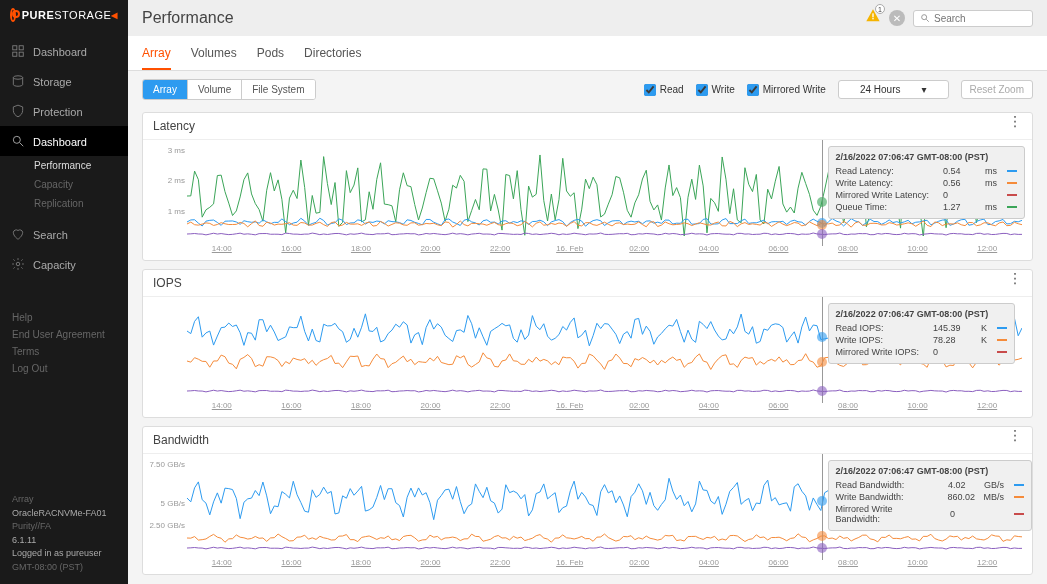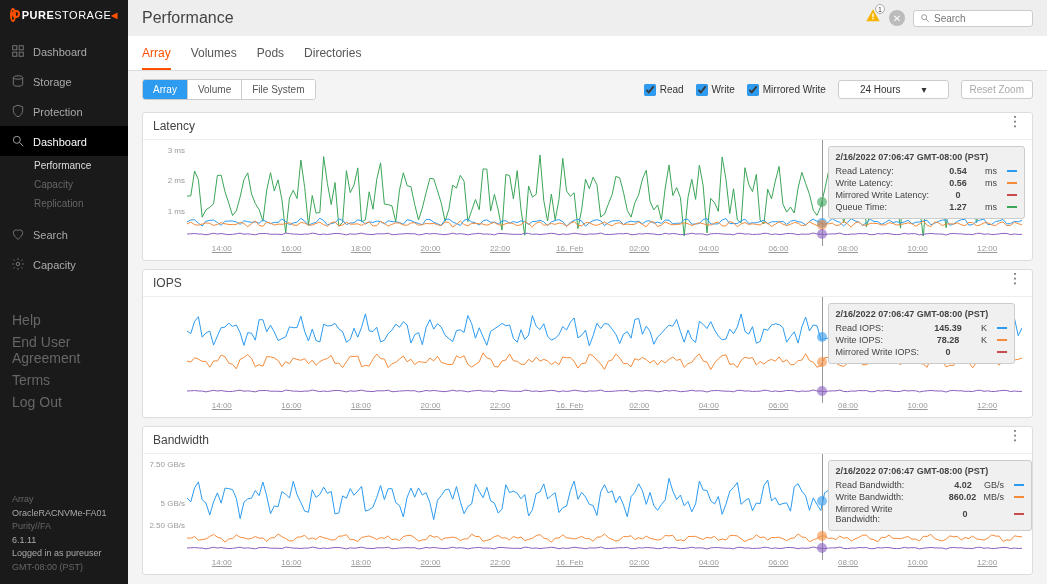--- a/index.html
+++ b/index.html
@@ -9,21 +9,21 @@
 .logo-mark { width: 14px; height: 14px; border-radius: 50%; border: 2px solid #ff5000; margin-right: 6px; position: relative; }
 .logo-mark::after { content:""; position:absolute; width:4px; height:4px; border:2px solid #ff5000; border-radius:50%; top:0px; left:0px;}
 .nav { padding-top: 6px; }
 .nav-item { display: flex; align-items: flex-end; padding: 8px 11px; color: #aaa; cursor: pointer; position: relative; }
 .nav-item.active { background: #000; color: #fff; }
 .nav-icon { width: 14px; height: 14px; margin-right: 8px; opacity: 0.7; }
 .subnav { padding-left: 34px; padding-bottom: 6px; }
 .subnav div { padding: 4px 0; color: #666; font-size: 10px; cursor: pointer; }
 .subnav div.sel { color: #ddd; }
 .footer-links { margin-top: 30px; padding: 0 12px; }
-.footer-links div { padding: 3px 0; color: #666; font-size: 14px; cursor: pointer; }
+.footer-links div { padding: 3px 0; color: #666; font-size: 10px; cursor: pointer; }
 .footer-status { margin-top: auto; padding: 10px 12px; font-size: 9px; color: #666; line-height: 1.5; }
 .main { flex: 1; display: flex; flex-direction: column; overflow: hidden; }
 .header { background: #eee; padding: 8px 14px; font-size: 16px; font-weight: 500; color: #444; display:flex; align-items:center; }
 .header-right { margin-left:auto; display:flex; align-items:center; gap:8px;}
 .alert-badge { position:relative; }
 .alert-badge svg { width:16px; height:16px; }
 .alert-count { position:absolute; top:-4px; right:-4px; background:#fff; border:1px solid #aaa; border-radius:50%; width:10px; height:10px; font-size:7px; display:flex; align-items:center; justify-content:center; }
 .x-btn { width:16px; height:16px; border-radius:50%; background:#bbb; color:#fff; display:flex; align-items:center; justify-content:center; font-size:10px; cursor:pointer;}
 .search { display:flex; align-items:center; background:#fff; border:1px solid #ccc; border-radius:3px; padding:2px 6px; width:120px;}
 .search input { border:none; outline:none; font-size:10px; width:90px; margin-left:4px;}
@@ -48,21 +48,21 @@
 .y-axis { position:absolute; left:4px; top:6px; height:90px; width:38px; }
 .y-tick { position:absolute; right:0; font-size:8px; color:#999; white-space:nowrap;}
 .plot { position:absolute; left:44px; right:10px; top:6px; height:90px; }
 .plot-svg { width:100%; height:100%; }
 .x-axis { position:absolute; left:44px; right:10px; bottom:2px; height:14px; }
 .x-tick { position:absolute; font-size:8px; color:#999; transform:translateX(-50%);text-decoration:underline; }
 .tooltip { position:absolute; background:#f0f0f0; border:1px solid #ccc; border-radius:3px; padding:5px 7px; font-size:9px; color:#444; z-index:5; min-width:160px; }
 .tooltip-hdr { font-weight:bold; margin-bottom:3px; font-size:9px;}
 .tooltip-row { display:flex; align-items:center; gap:6px; padding:1px 0;}
 .tooltip-row .lbl { flex:1; }
-.tooltip-row .val { text-align:center; min-width:30px; margin-left:8px;font-weight:bold;}
+.tooltip-row .val { text-align:left; min-width:30px; margin-left:8px;}
 .tooltip-row .unit { min-width:18px; text-align:right; }
 .tooltip-row .swatch { width:10px; height:2px; display:inline-block; margin-left:4px;}
 .cursor-line { position:absolute; top:0; bottom:14px; width:1px; background:#999; }
 .cursor-dot { position:absolute; width:10px; height:10px; border-radius:50%; transform:translate(-50%,-50%); opacity:0.6;}
 </style>
 </head>
 <body>
 
 <div class="sidebar">
   <div class="logo">

